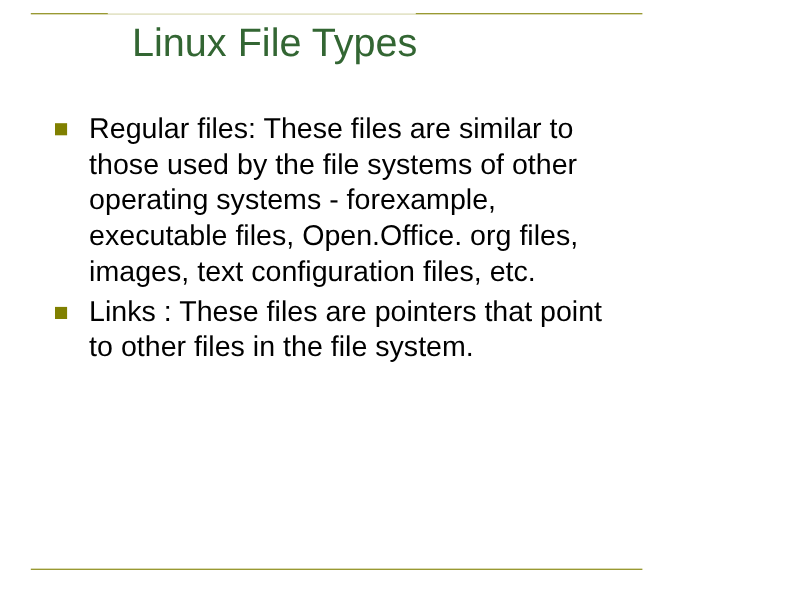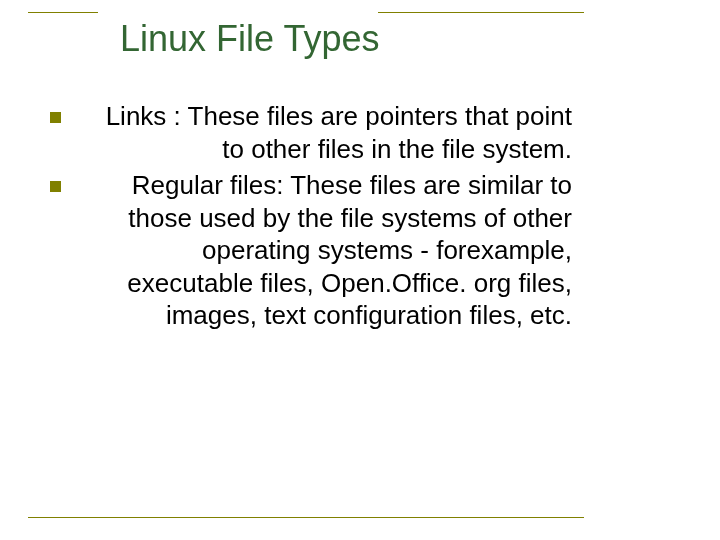--- a/index.html
+++ b/index.html
@@ -10,21 +10,20 @@
     background: #ffffff;
     font-family: Arial, Helvetica, sans-serif;
     position: relative;
     overflow: hidden;
   }
   .slide {
     width: 612px;
     height: 540px;
     position: relative;
     box-sizing: border-box;
-    text-align: right;
   }
   .top-line {
     position: absolute;
     top: 12px;
     left: 28px;
     right: 28px;
     height: 1px;
     background: #808000;
   }
   .bottom-line {
@@ -80,22 +79,22 @@
 <body>
 
 <div class="slide">
   <div class="top-line"></div>
   <div class="title-break-top"></div>
   <div class="title">Linux File Types</div>
 
   <div class="content">
     <div class="bullet-row">
       <div class="bullet"></div>
-      <div class="bullet-text">Links : These files are pointers that point to other files in the file system.</div>
+      <div class="bullet-text">Regular files: These files are similar to those used by the file systems of other operating systems - forexample, executable files, Open.Office. org files, images, text configuration files, etc.</div>
     </div>
     <div class="bullet-row">
       <div class="bullet"></div>
-      <div class="bullet-text">Regular files: These files are similar to those used by the file systems of other operating systems - forexample, executable files, Open.Office. org files, images, text configuration files, etc.</div>
+      <div class="bullet-text">Links : These files are pointers that point to other files in the file system.</div>
     </div>
   </div>
 
   <div class="bottom-line"></div>
 </div>
 
 </body></html>

